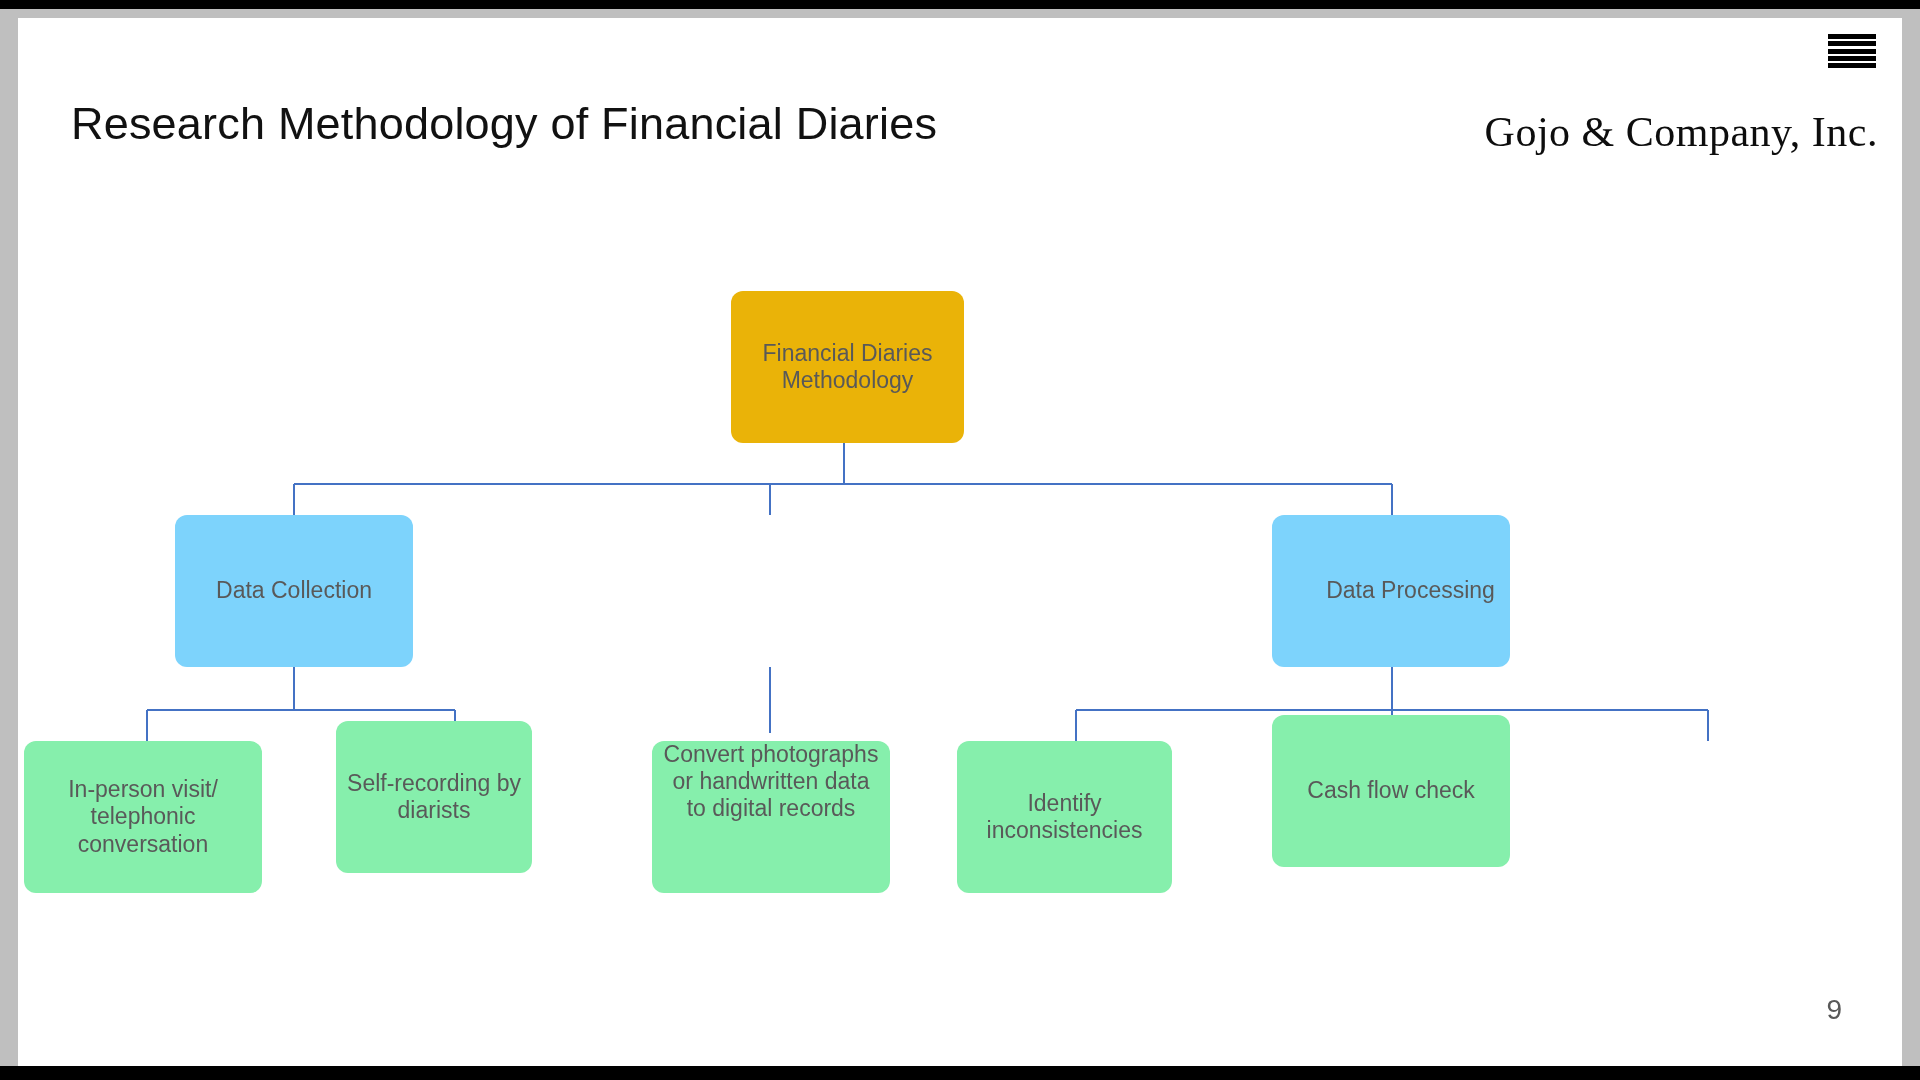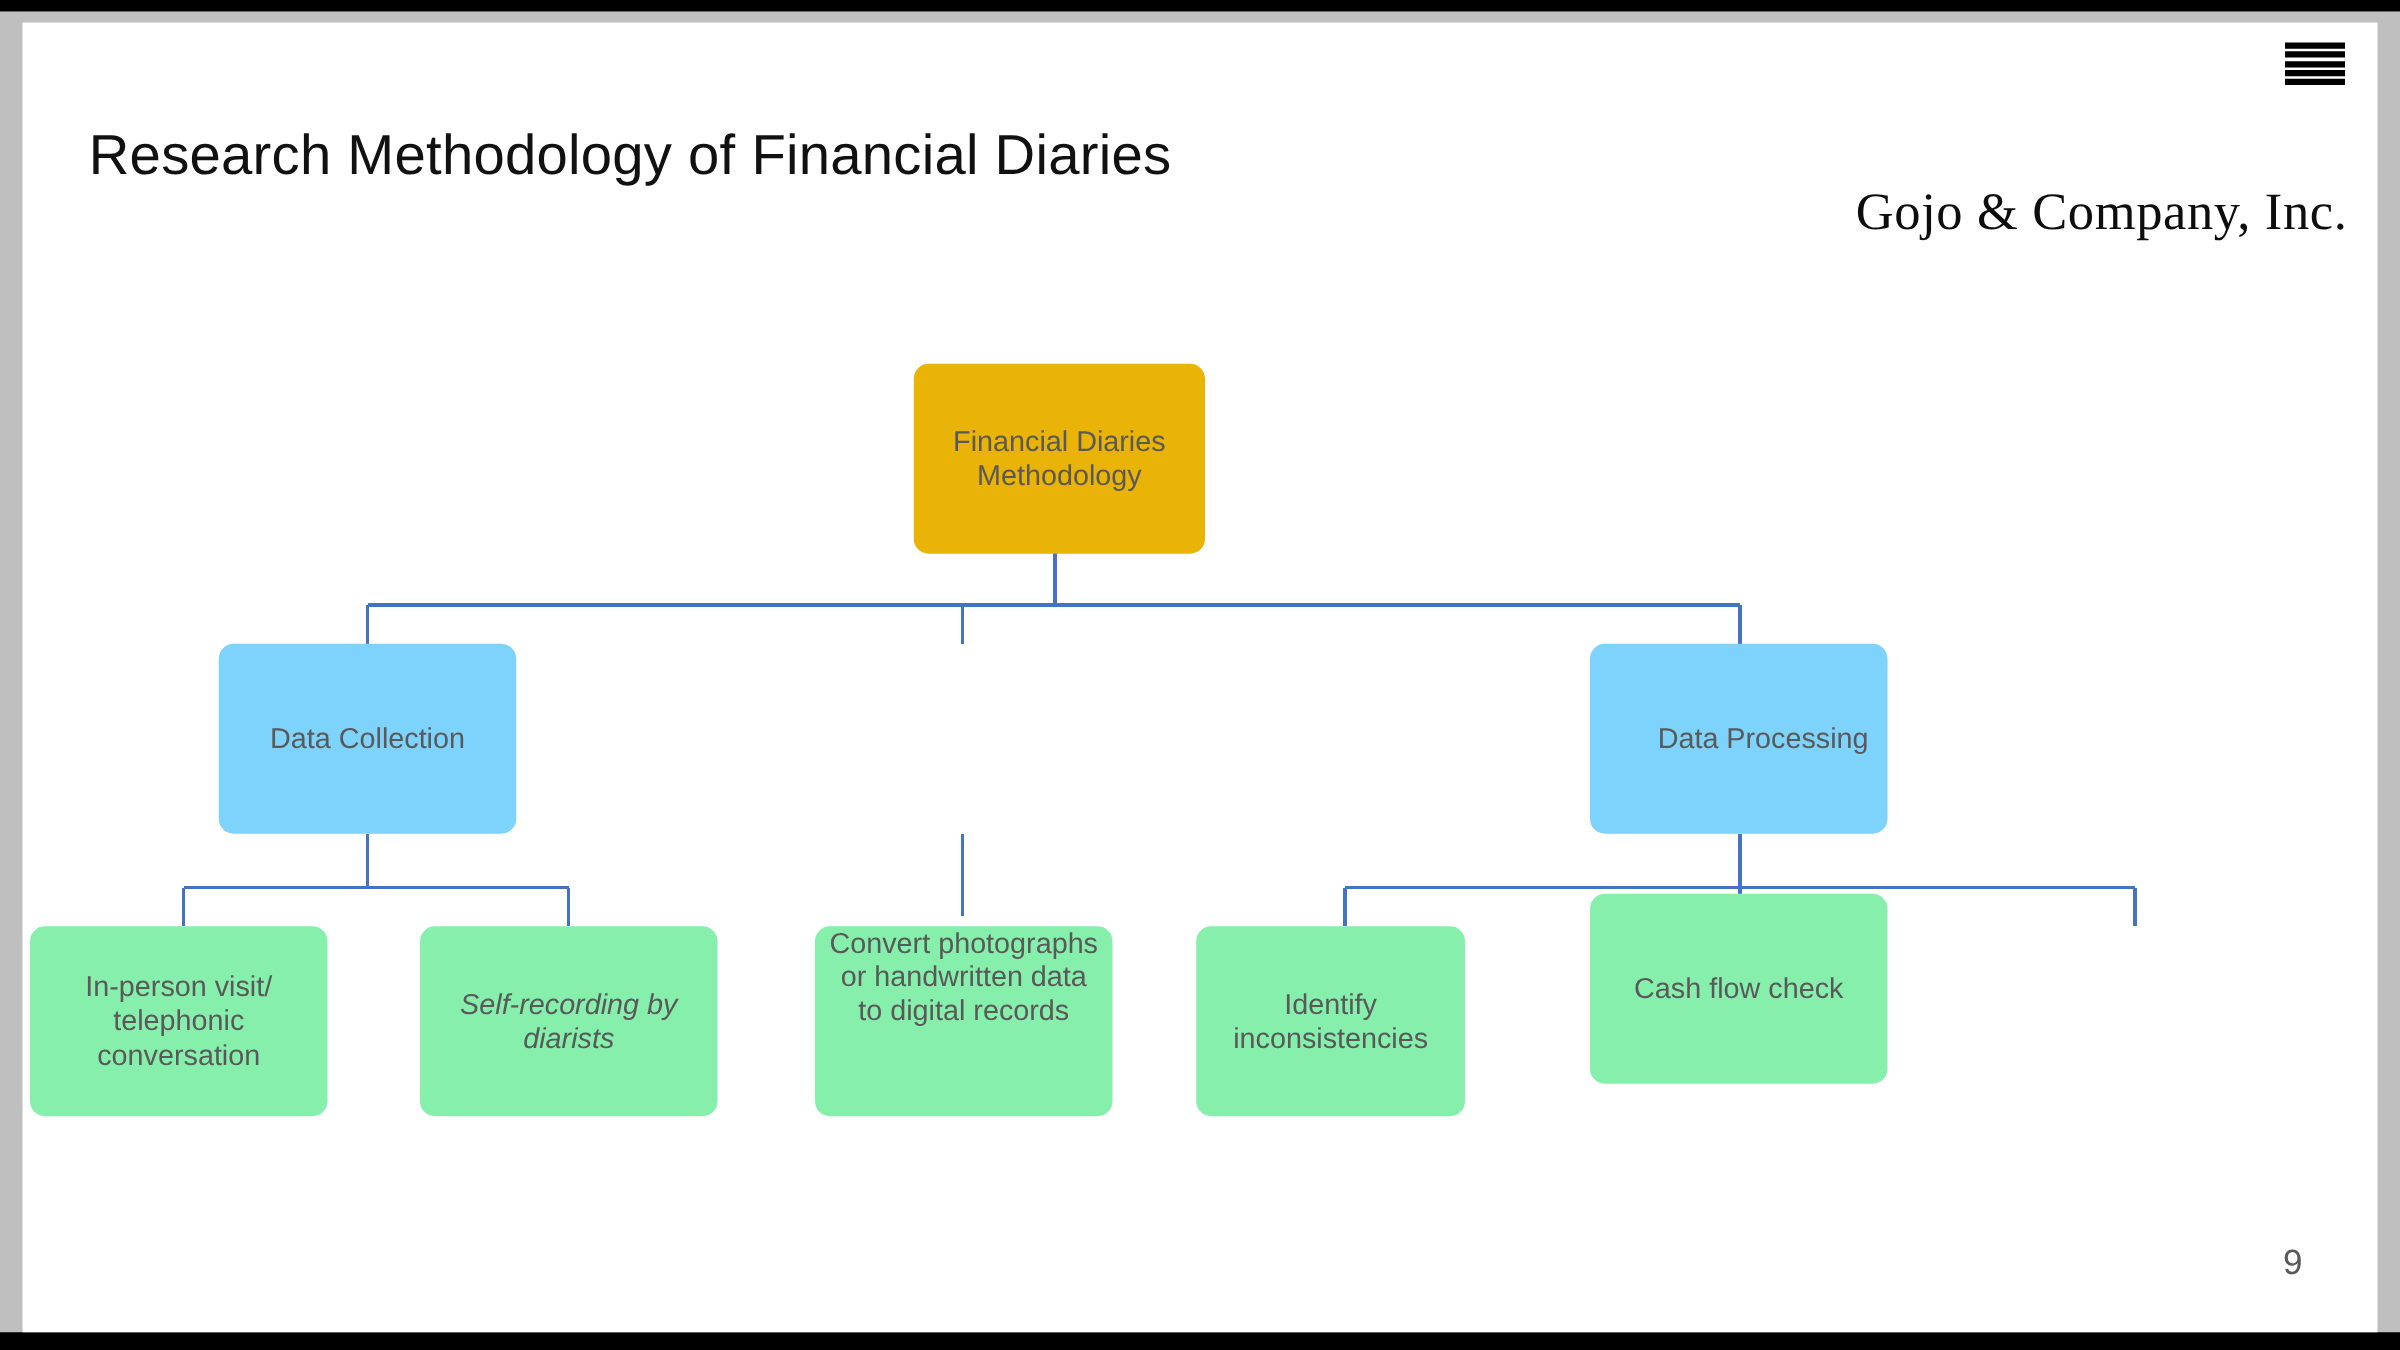--- a/index.html
+++ b/index.html
@@ -73,21 +73,20 @@
 
   .brand-logo {
     position: absolute;
     right: 24px;
     top: 90px;
     font-family: "Liberation Serif", serif;
     font-size: 42px;
     color: #0d0d0d;
     white-space: nowrap;
     letter-spacing: 0.5px;
-    margin-top: 38px;
   }
 
   .menu-icon {
     position: absolute;
     right: 26px;
     top: 16px;
     width: 48px;
     height: 34px;
     display: flex;
     flex-direction: column;
@@ -201,21 +200,21 @@
 
         <div class="node node-root" style="left:713px; top:273px; width:233px; height:152px;">Financial Diaries Methodology</div>
 
         <div class="node node-branch" style="left:157px; top:497px; width:238px; height:152px;">Data Collection</div>
 
 
         <div class="node node-branch" style="left:1254px; top:497px; width:238px; height:152px;padding-left:47px;">Data Processing</div>
 
         <div class="node node-leaf" style="left:6px; top:723px; width:238px; height:152px;">In-person visit/ telephonic conversation</div>
 
-        <div class="node node-leaf" style="left:318px; top:723px; width:238px; height:152px;font-style:italic;">Self-recording by diarists</div>
+        <div class="node node-leaf" style="left:318px; top:703px; width:196px; height:152px;">Self-recording by diarists</div>
 
         <div class="node node-leaf" style="left:634px; top:723px; width:238px; height:152px; align-items:flex-start; padding-top:0;">Convert photographs or handwritten data to digital records</div>
 
         <div class="node node-leaf" style="left:939px; top:723px; width:215px; height:152px;">Identify inconsistencies</div>
 
         <div class="node node-leaf" style="left:1254px; top:697px; width:238px; height:152px;">Cash flow check</div>
 
 
       </div>
 

